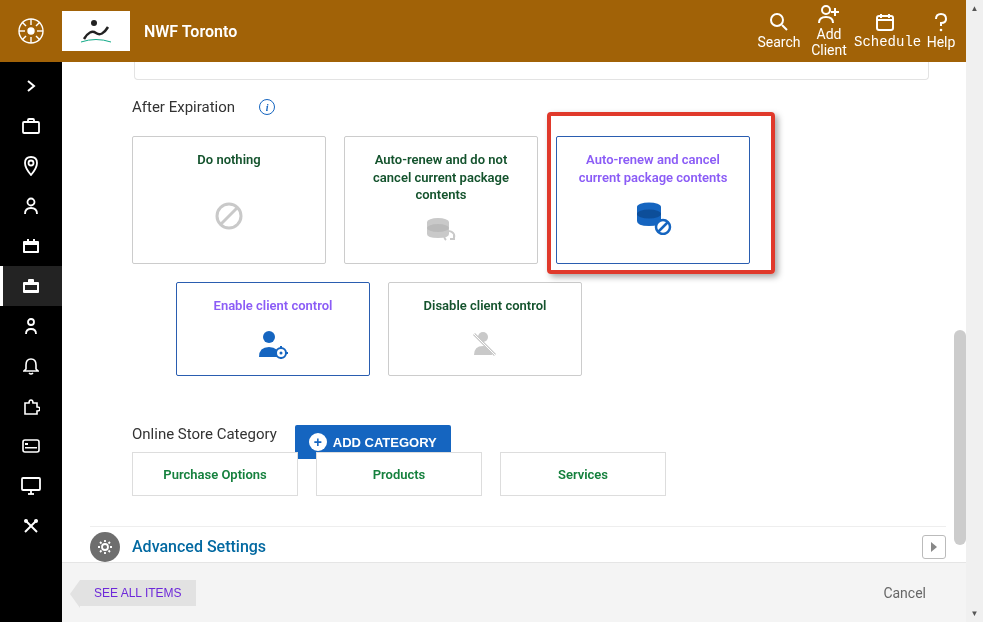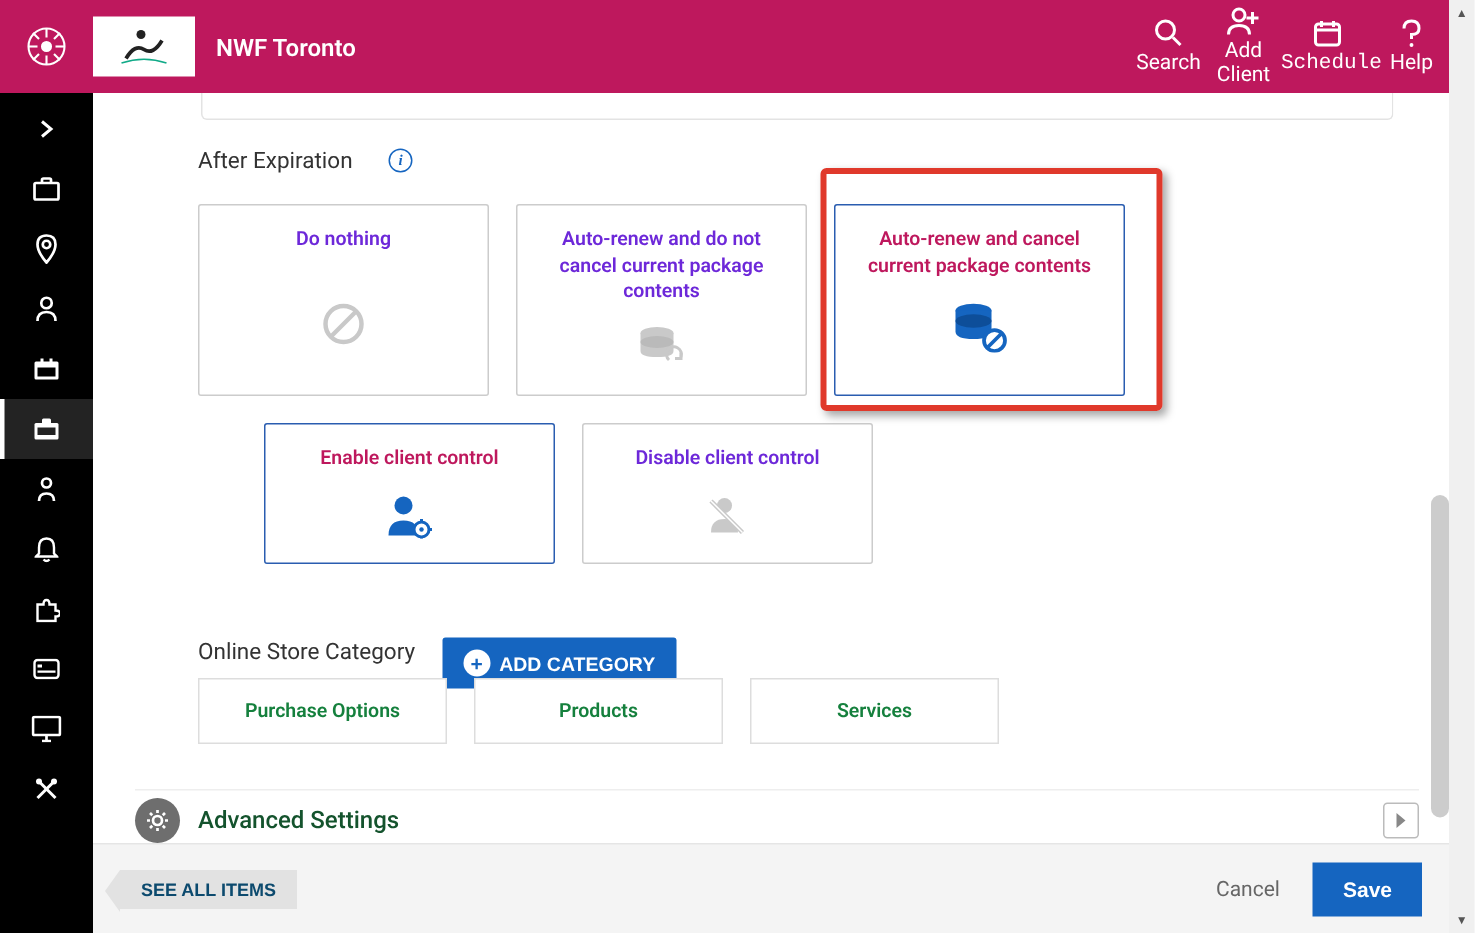--- a/index.html
+++ b/index.html
@@ -2,21 +2,21 @@
 <html><head>
 <meta charset="utf-8">
 <style>
   * { box-sizing: border-box; margin: 0; padding: 0; }
   body { font-family: -apple-system, "Segoe UI", Roboto, Arial, sans-serif; background: #f5f5f5; overflow: hidden; }
   .app { width: 983px; height: 622px; position: relative; background: #fff; }
   .outer-scroll { position: absolute; right: 0; top: 0; width: 17px; height: 622px; background: #f0f0f0; }
   .outer-scroll .up { position: absolute; top: 0; left: 0; width: 17px; height: 17px; display:flex; align-items:center; justify-content:center; font-size:8px; color:#555;}
   .outer-scroll .down { position: absolute; bottom: 0; left: 0; width: 17px; height: 17px; display:flex; align-items:center; justify-content:center; font-size:8px; color:#555;}
 
-  .header { position: absolute; left: 0; top: 0; width: 966px; height: 62px; background: #be185d; display: flex; align-items: center; color: #fff; z-index: 10; }
+  .header { position: absolute; left: 0; top: 0; width: 966px; height: 62px; background: #a16207; display: flex; align-items: center; color: #fff; z-index: 10; }
   .header .burst { width: 62px; display:flex; align-items:center; justify-content:center; }
   .header .logo-box { width: 68px; height: 40px; background: #fff; margin-right: 14px; display:flex; align-items:center; justify-content:center; }
   .header .org { font-size: 16px; font-weight: 600; }
   .header .spacer { flex: 1; }
   .header .ticon { width: 50px; text-align: center; cursor: pointer; }
   .header .ticon .lbl { font-size: 14px; margin-top: 2px; }
   .header .ticon.schedule { width: 62px; font-family: Liberation Mono, monospace; }
   .header .user { display:flex; align-items:center; gap:10px; padding: 0 18px 0 12px; }
   .header .avatar { width: 32px; height: 32px; border-radius: 50%; background: radial-gradient(circle at 50% 35%, #d9b38c 30%, #3a3a3a 31%); border: 2px solid #fff; }
   .header .uname { font-size: 14px; }
@@ -33,44 +33,44 @@
 
   .sec-label { position:absolute; left:70px; top:36px; font-size:15px; color:#333; display:flex; align-items:center; gap:24px;}
   .info-i { width:16px; height:16px; border:1.5px solid #1565c0; border-radius:50%; display:inline-flex; align-items:center; justify-content:center; color:#1565c0; font-size:10px; font-weight:bold; font-family: Georgia, serif; font-style: italic;}
 
   .card-row { position:absolute; left:70px; display:flex; gap:18px; }
   .card-row.r1 { top:74px; }
   .card-row.r2 { top:220px;padding-left:44px; }
   .card { width:194px; height:128px; border:1px solid #ccc; border-radius:2px; background:#fff; display:flex; flex-direction:column; align-items:center; justify-content:flex-start; padding:14px 10px; text-align:center; cursor:pointer; }
   .card.short { height:94px; }
   .card.sel-blue { border:1.5px solid #2a5db0; }
-  .card .ctitle { font-size:13px; font-weight:600; color:#6d28d9; margin-bottom:2px; line-height:1.35;}
-  .card.sel-blue .ctitle { color:#be185d; }
+  .card .ctitle { font-size:13px; font-weight:600; color:#14532d; margin-bottom:2px; line-height:1.35;}
+  .card.sel-blue .ctitle { color:#8b5cf6; }
   .card .cicon { margin-top:10px; color:#c9c9c9; }
   .card.sel-blue .cicon { color:#1565c0; }
   .card.sel-blue.short .cicon { color:#1565c0; }
 
   .highlight-box { position:absolute; left:485px; top:50px; width:228px; height:162px; border:4px solid #e0392b; border-radius:4px; pointer-events:none; z-index:5; box-shadow: 3px 3px 6px rgba(0,0,0,0.35);}
 
   .sec-label2 { position:absolute; left:70px; top:345px; font-size:15px; color:#333; display:flex; align-items:flex-start; gap:18px;margin-top:18px;}
   .add-cat-btn { background:#1565c0; color:#fff; border:none; padding:8px 14px; font-size:13px; font-weight:700; display:flex; align-items:center; gap:6px; cursor:pointer; border-radius:2px;}
   .add-cat-btn .plus { width:18px; height:18px; border-radius:50%; background:#fff; color:#1565c0; display:inline-flex; align-items:center; justify-content:center; font-weight:900; font-size:14px;}
 
   .tabs-row { position:absolute; left:70px; top:390px; display:flex; gap:18px; }
   .tab { width:166px; height:44px; border:1px solid #ddd; display:flex; align-items:center; justify-content:center; font-size:13px; color:#15803d; font-weight:600; cursor:pointer; background:#fff;}
 
   .adv-row { position:absolute; left:28px; top:464px; right:20px; height:40px; border-top:1px solid #eee; display:flex; align-items:center; gap:12px;}
   .gear-circ { width:30px; height:30px; border-radius:50%; background:#6e6e6e; color:#fff; display:flex; align-items:center; justify-content:center;}
-  .adv-label { font-size:16px; color:#14532d; font-weight:500;}
+  .adv-label { font-size:16px; color:#0369a1; font-weight:500;}
   .flex1 { flex:1;}
   .tri-box { width:24px; height:24px; border:1.5px solid #bbb; border-radius:3px; display:flex; align-items:center; justify-content:center; cursor:pointer;}
   .tri-box svg { display:block; }
 
   .footer { position:absolute; left:62px; top:562px; width:904px; height:60px; background:#f4f4f4; border-top:1px solid #e5e5e5; display:flex; align-items:center; padding:0 18px;}
-  .see-all { background:#e2e2e2; padding:6px 14px; font-size:12px; color:#0c4a6e; font-weight:700; position:relative; border:none; cursor:pointer;}
+  .see-all { background:#e2e2e2; padding:6px 14px; font-size:12px; color:#6d28d9; font-weight:400; position:relative; border:none; cursor:pointer;}
   .see-all::before { content:""; position:absolute; left:-10px; top:0; width:0; height:0; border-top:14px solid transparent; border-bottom:14px solid transparent; border-right:10px solid #e2e2e2;}
   .footer .flex1 { flex:1;}
   .cancel-link { color:#666; font-size:14px; margin-right:22px; cursor:pointer;}
   .save-btn { background:#1565c0; color:#fff; border:none; padding:10px 20px; font-size:14px; font-weight:600; cursor:pointer;}
 
   svg { display:block; }
 </style>
 </head>
 <body>
 
@@ -340,21 +340,20 @@
       </div>
     </div>
 
     <div class="inner-scroll"></div>
   </div>
 
   <div class="footer">
     <button class="see-all"><span>SEE ALL ITEMS</span></button>
     <div class="flex1"></div>
     <span class="cancel-link">Cancel</span>
-    <button class="save-btn"><span>Save</span></button>
   </div>
 
   <div class="outer-scroll">
     <div class="up">▲</div>
     <div class="down">▼</div>
   </div>
 
 </div>
 
 </body></html>

